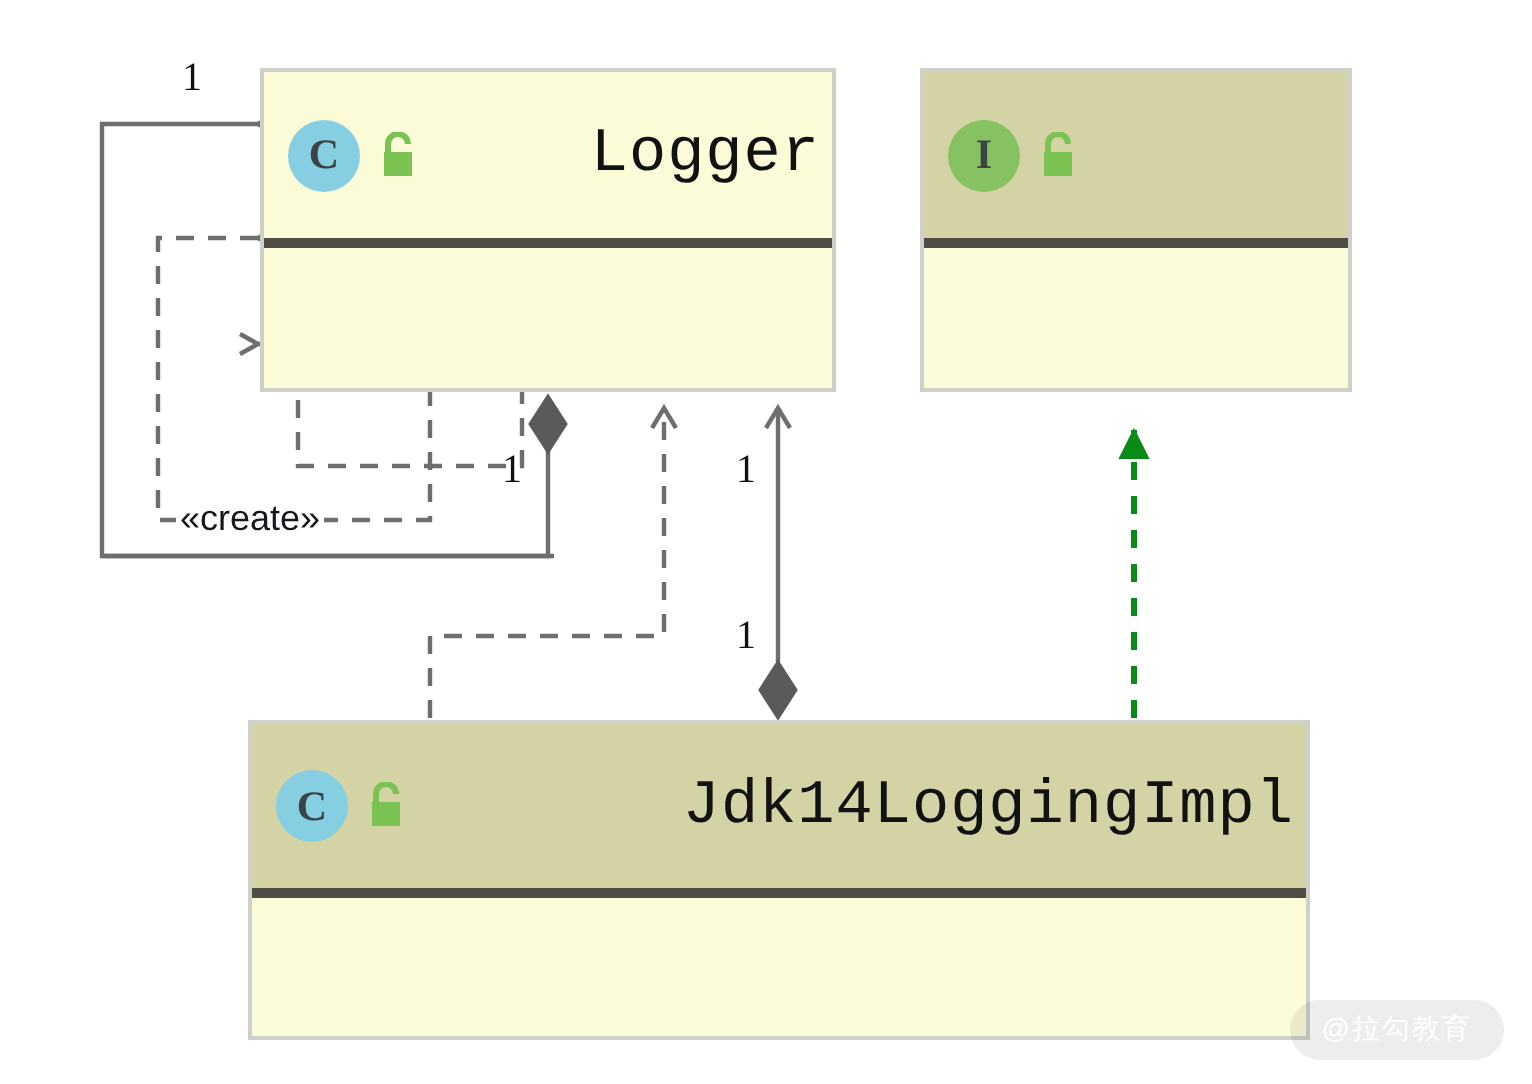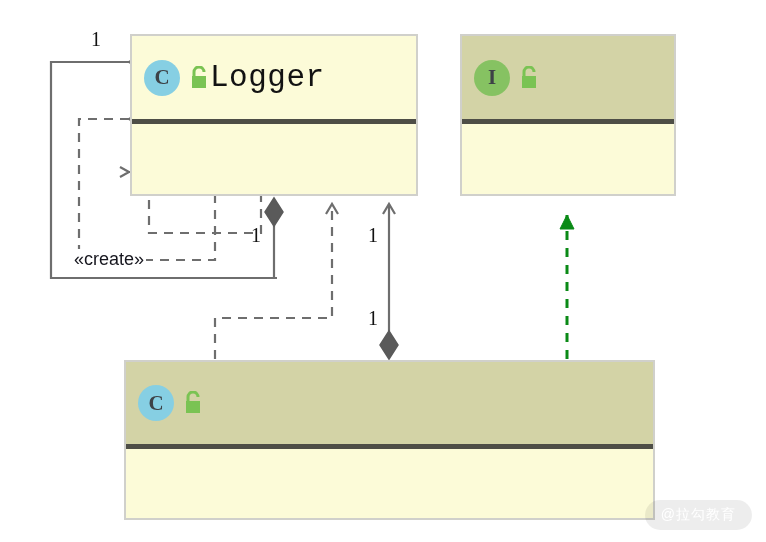--- a/index.html
+++ b/index.html
@@ -64,21 +64,21 @@
   .badge.interface-badge { background: #86c262; }
   .lock-icon {
     flex: 0 0 auto;
     margin-left: 8px;
     width: 22px;
     height: 24px;
     position: relative;
   }
   .class-title {
     flex: 1 1 auto;
-    text-align: left;
+    text-align: right;
     font-family: "Liberation Mono", monospace;
     font-size: 31px;
     letter-spacing: 0.5px;
     color: #121212;
     white-space: nowrap;
     padding-right: 6px;
   }
   
   .edge-label {
     position: absolute;
@@ -194,29 +194,30 @@
 
   <div class="uml-class" id="box-jdk14" style="left:124px; top:360px; width:531px; height:160px;">
     <div class="uml-header tinted" style="height:87px;">
       <div class="badge class-badge" style="margin-left:12px;">C</div>
       <span class="lock-icon">
         <svg viewBox="0 0 22 24" width="22" height="24">
           <path d="M6,10 L6,6 A5,5 0 0 1 16,6" fill="none" stroke="#7ac353" stroke-width="3"></path>
           <rect x="4" y="10" width="14" height="12" fill="#7ac353"></rect>
         </svg>
       </span>
+      <span class="class-title">Jdk14LoggingImpl</span>
     </div>
     <div class="uml-body" style="height:68px;"></div>
   </div>
 
   <span class="edge-label" style="left:91px; top:28px;">1</span>
 
   <span class="edge-label" style="left:251px; top:224px;">1</span>
 
   <span class="edge-label" style="left:368px; top:224px;">1</span>
 
   <span class="edge-label" style="left:368px; top:307px;">1</span>
 
-  <span class="stereo-label" style="left:72px; top:249px;">«create»</span>
+  <span class="stereo-label" style="left:88px; top:249px;">«create»</span>
 
   <div class="watermark">@拉勾教育</div>
 
 </div>
 
 </body></html>

